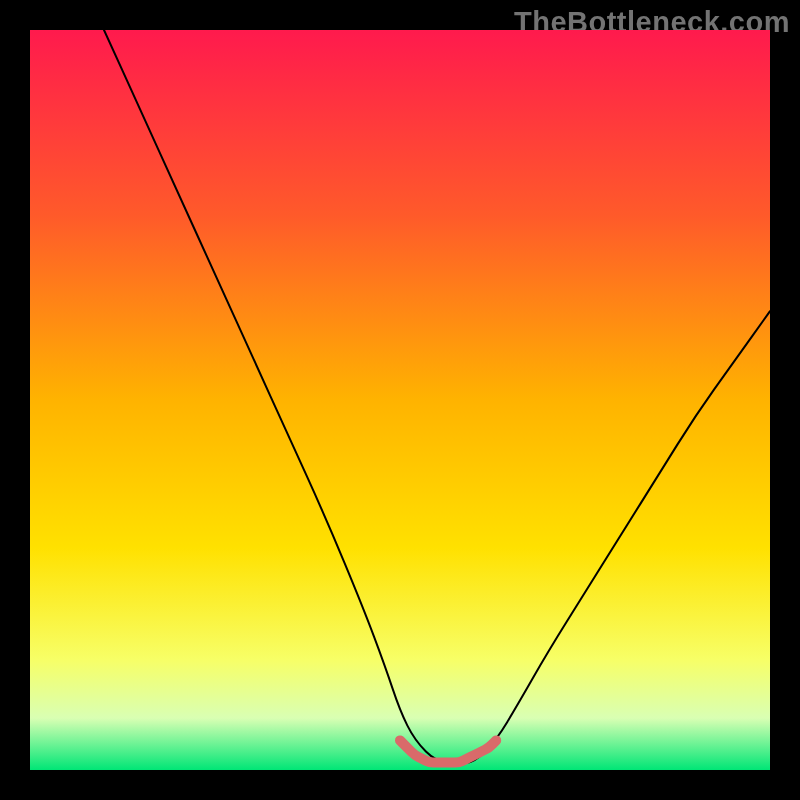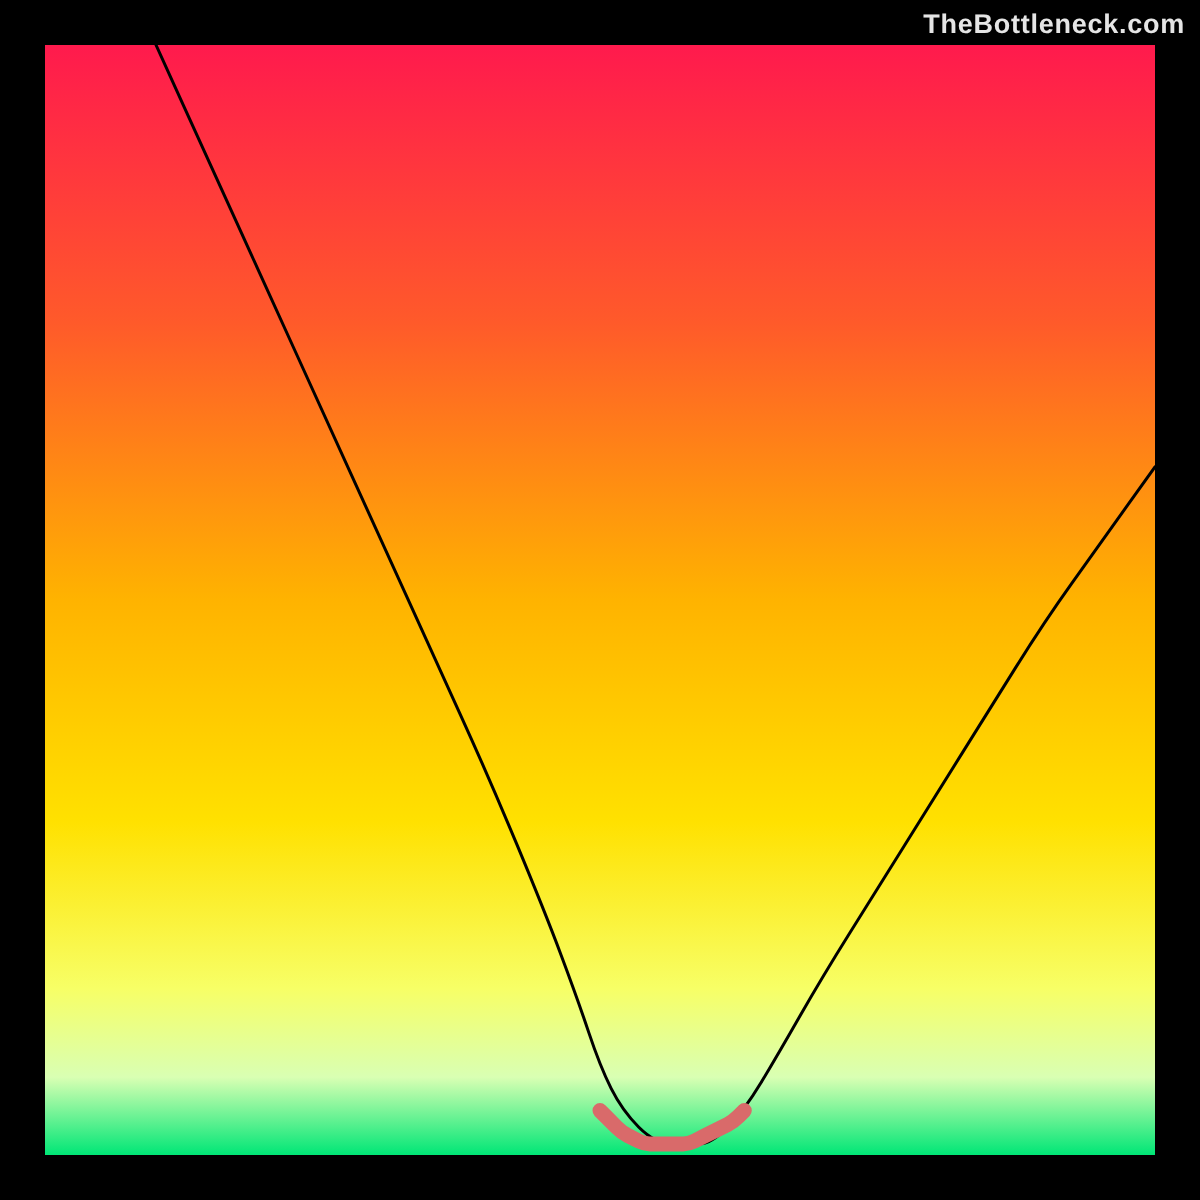--- a/index.html
+++ b/index.html
@@ -16,22 +16,22 @@
     left: 0;
     top: 0;
     width: 800px;
     height: 800px;
     background: #000;
   }
   .watermark {
     position: absolute;
     top: 6px;
     right: 10px;
-    color: #e5e5e5;
-    font-size: 18px;
+    color: #737373;
+    font-size: 29px;
     font-weight: 600;
     letter-spacing: 0.5px;
     user-select: none;
   }
   .plot {
     position: absolute;
     left: 30px;
     top: 30px;
     width: 740px;
     height: 740px;

